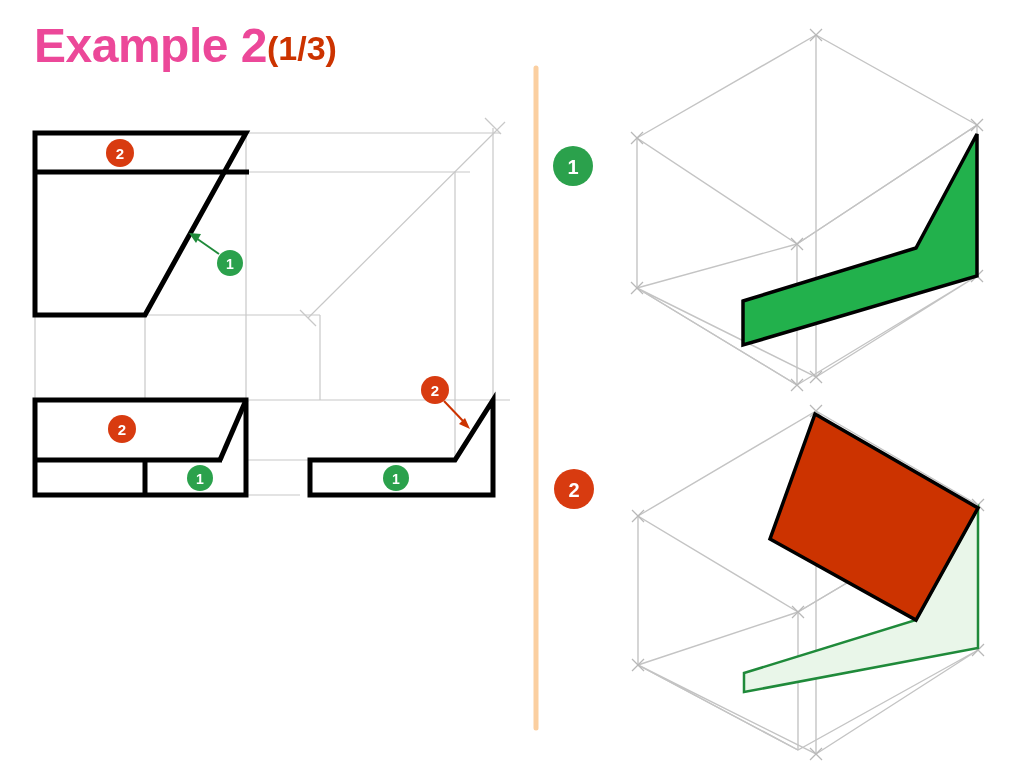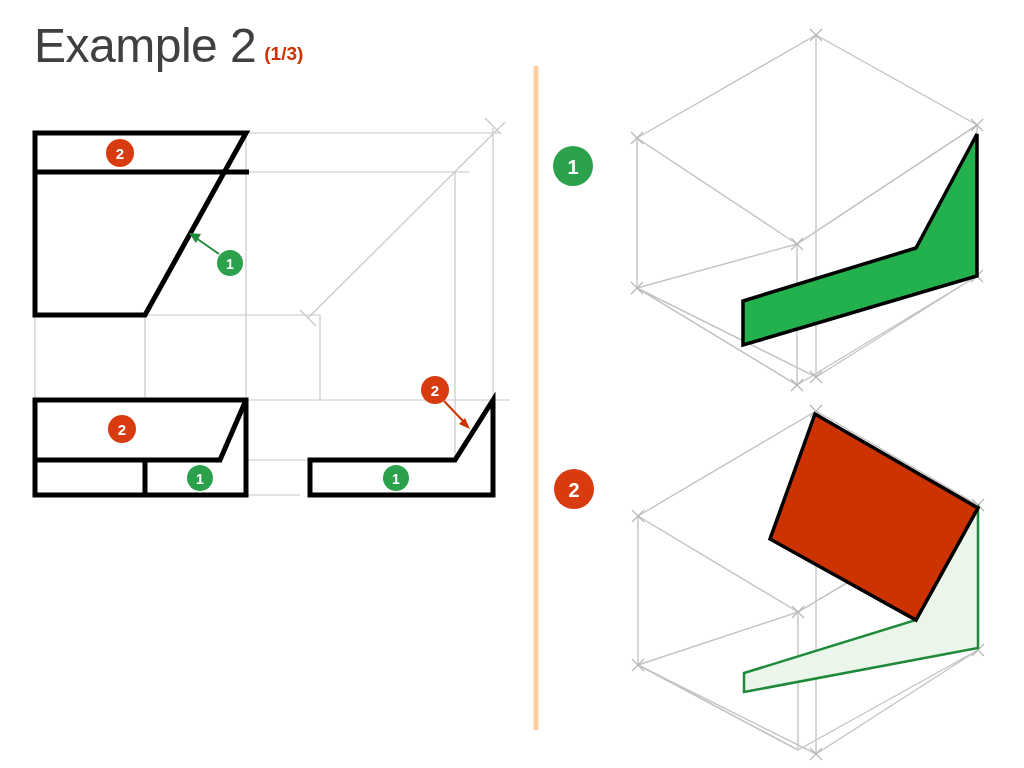--- a/index.html
+++ b/index.html
@@ -23,30 +23,29 @@
   }
   #title-block {
     position: absolute;
     left: 34px;
     top: 18px;
     white-space: nowrap;
   }
   #title-main {
     font-family: "Liberation Sans", sans-serif;
     font-size: 48px;
-    font-weight: normal;
-    color: #404040;
+    font-weight: bold;
+    color: #ec4899;
     letter-spacing: -0.5px;
   }
   #title-sub {
     font-family: "Liberation Sans", sans-serif;
-    font-size: 19px;
+    font-size: 34px;
     font-weight: bold;
     color: #cc3300;
-    margin-left: 8px;
     vertical-align: 2px;
   }
   #drawing {
     position: absolute;
     left: 0; top: 0;
     width: 1024px;
     height: 768px;
   }
   .badge-text {
     font-family: "Liberation Sans", sans-serif;

